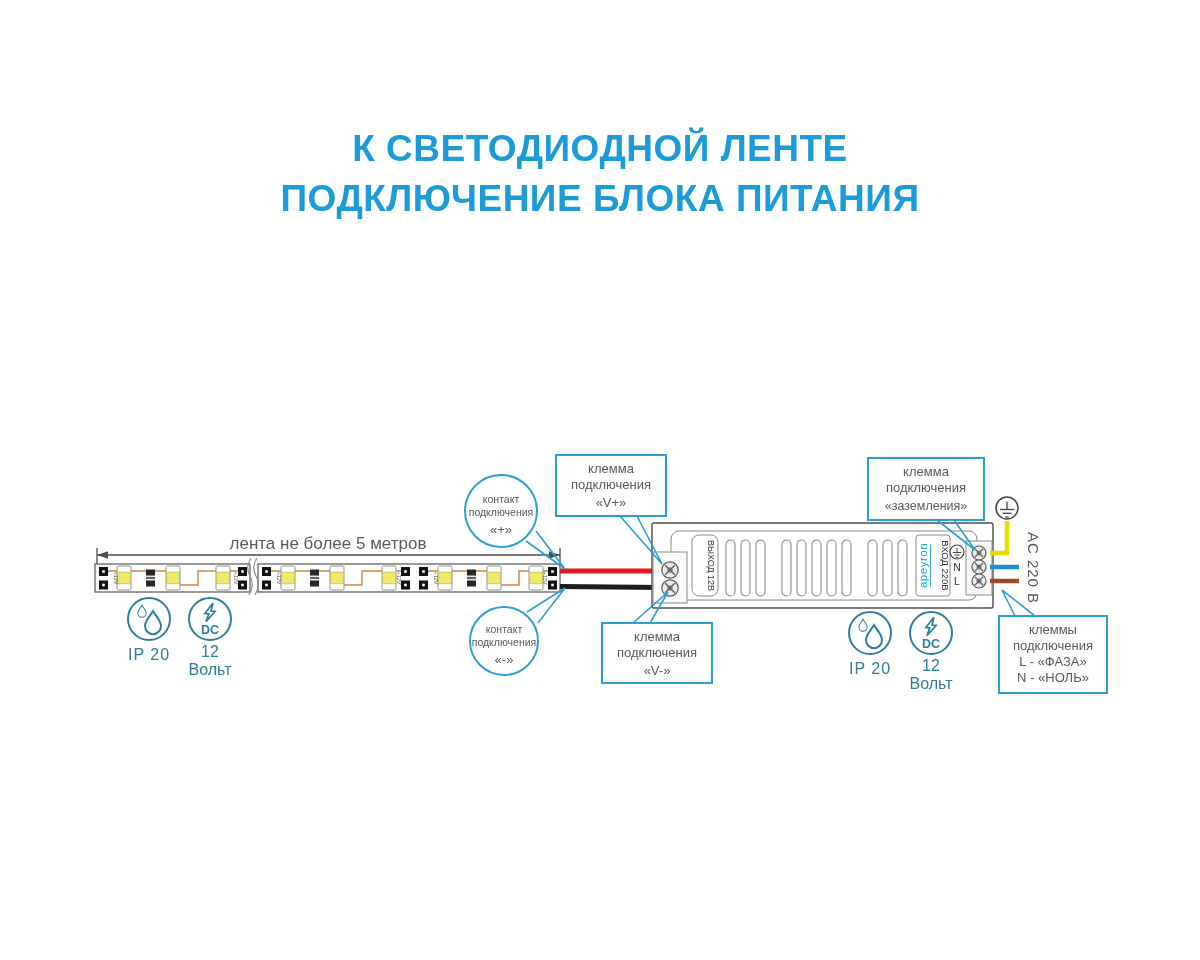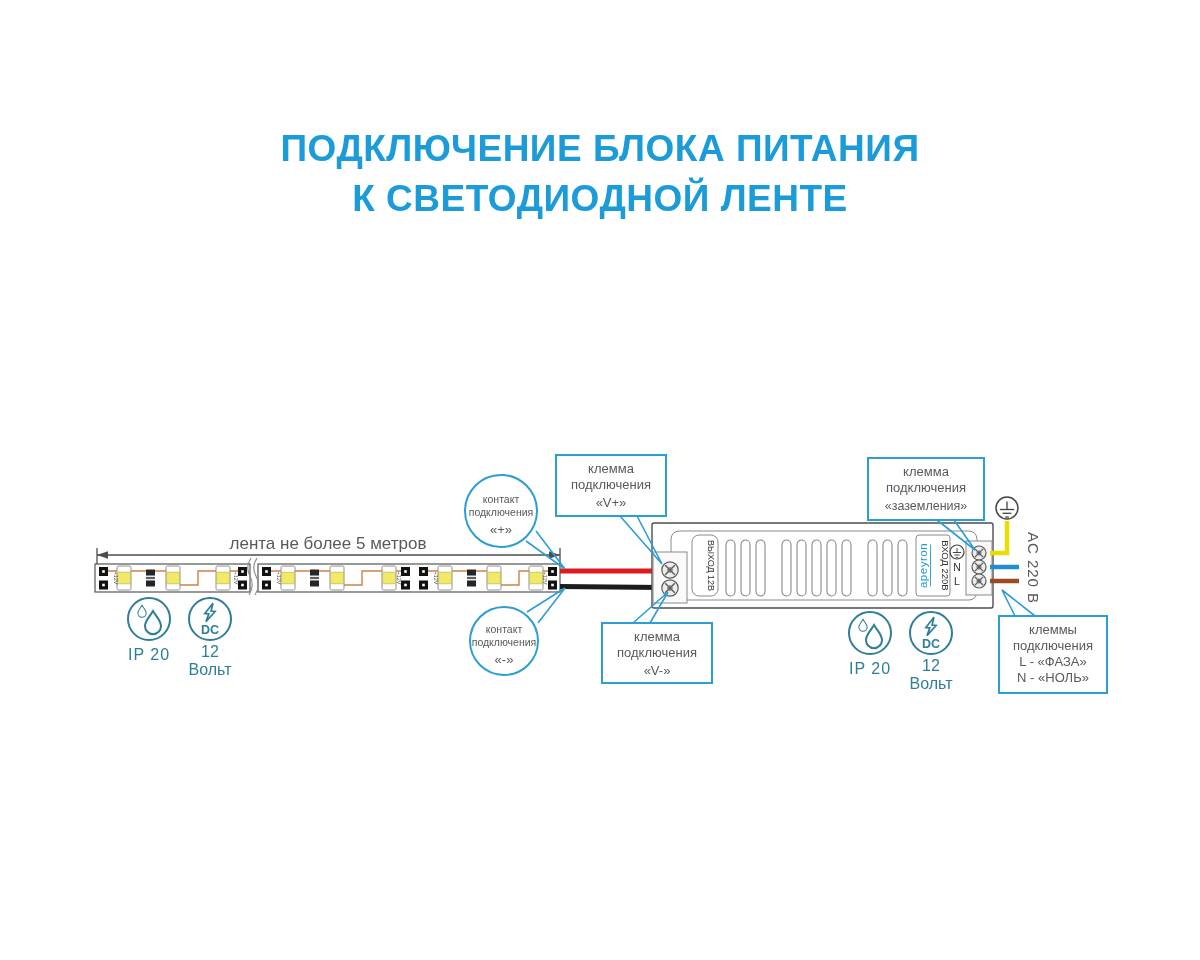--- a/index.html
+++ b/index.html
@@ -9,22 +9,22 @@
          font-weight:bold;font-size:37px;line-height:50px;color:#1b9cd9;letter-spacing:.5px;}
   svg{position:absolute;left:0;top:0;}
   svg text{font-family:"Liberation Sans","DejaVu Sans",sans-serif;}
 </style>
 </head>
 <body>
 
 <div class="canvas">
 
   <div class="title">
+    <div>К СВЕТОДИОДНОЙ ЛЕНТЕ</div>
     <div>ПОДКЛЮЧЕНИЕ БЛОКА ПИТАНИЯ</div>
-    <div>К СВЕТОДИОДНОЙ ЛЕНТЕ</div>
   </div>
 
   <svg width="1200" height="960" viewBox="0 0 1200 960">
     <defs>
       <g id="pads">
         <rect x="0" y="0" width="9" height="9" fill="#111"></rect>
         <rect x="0" y="13.5" width="9" height="9" fill="#111"></rect>
         <rect x="3.2" y="3.2" width="2.6" height="2.6" fill="#fff"></rect>
         <rect x="3.2" y="16.7" width="2.6" height="2.6" fill="#fff"></rect>
       </g>

